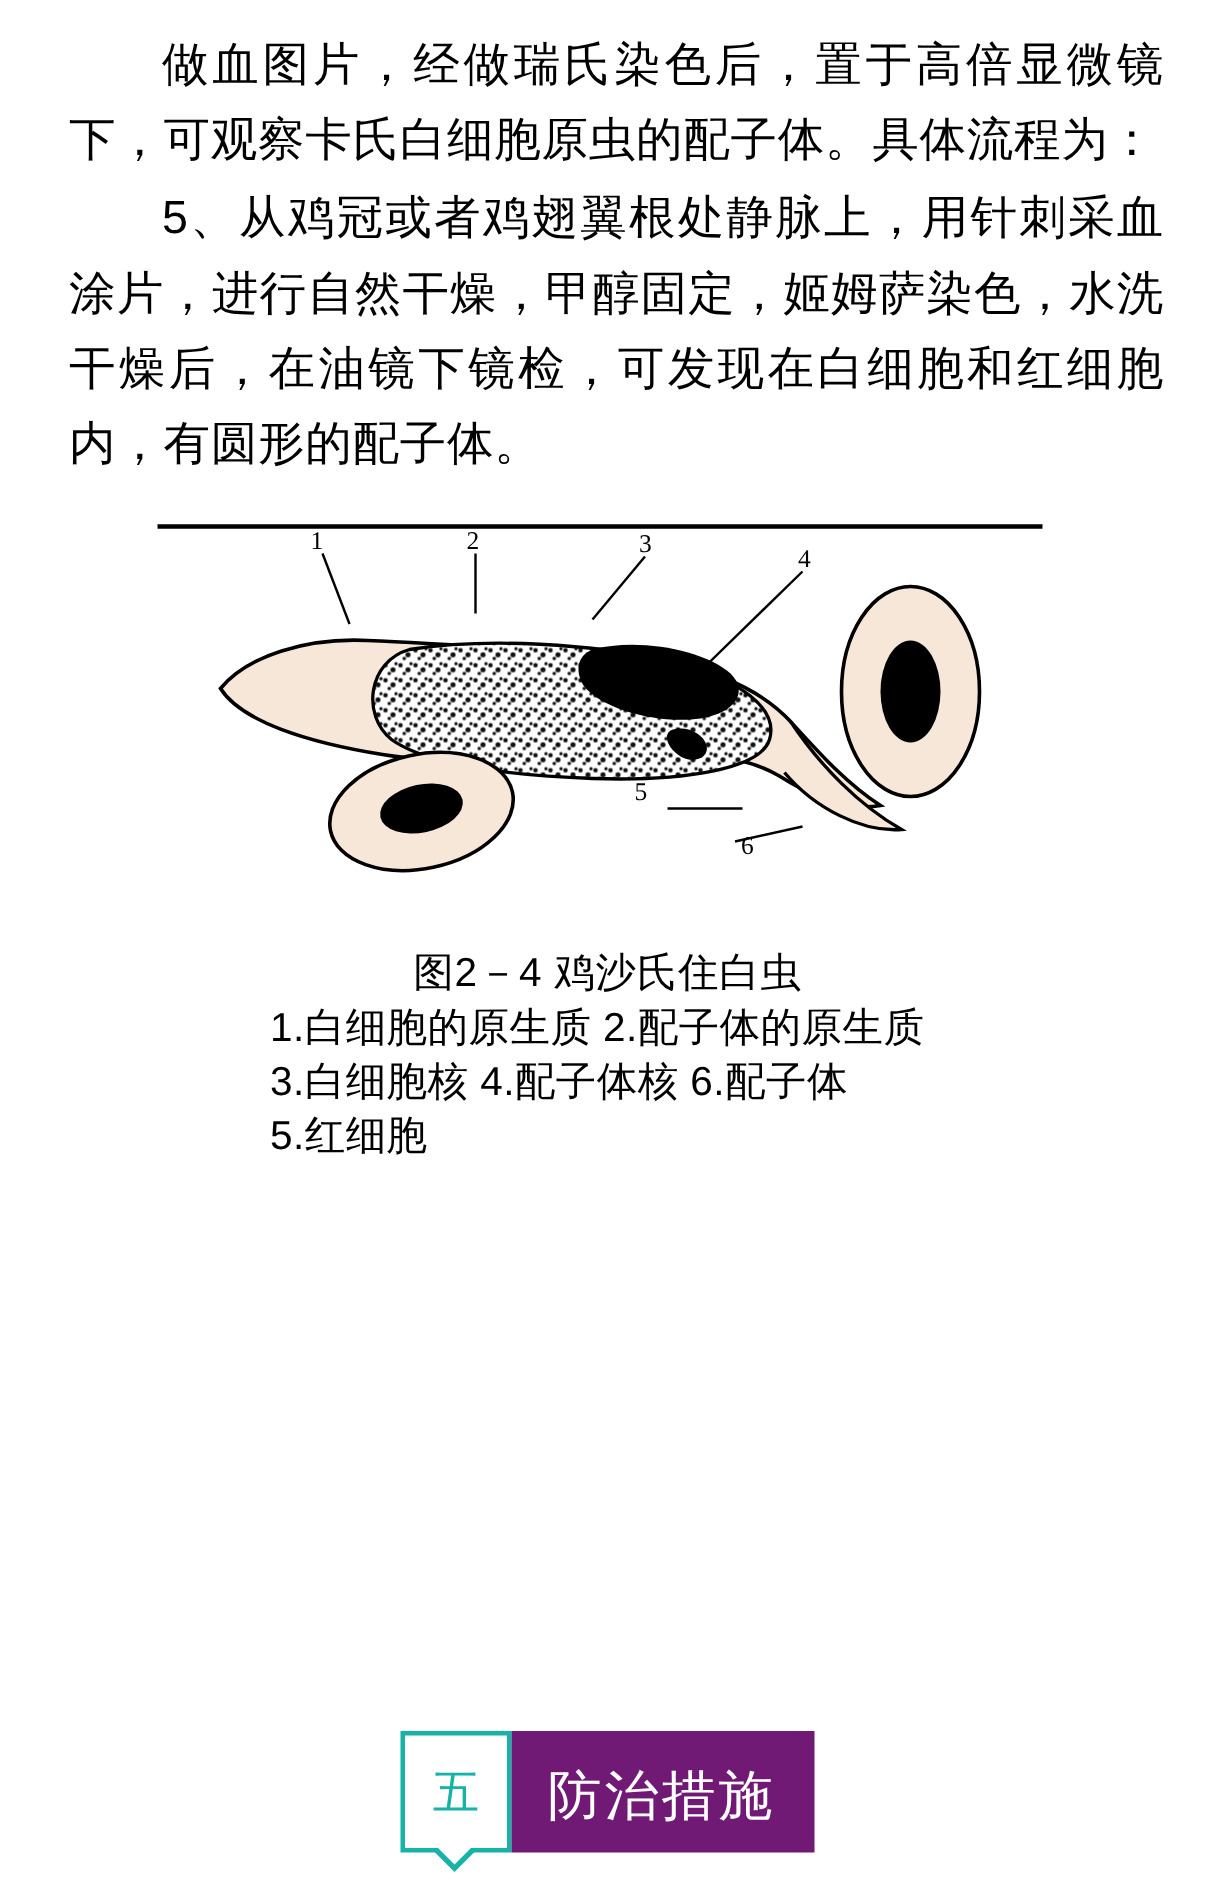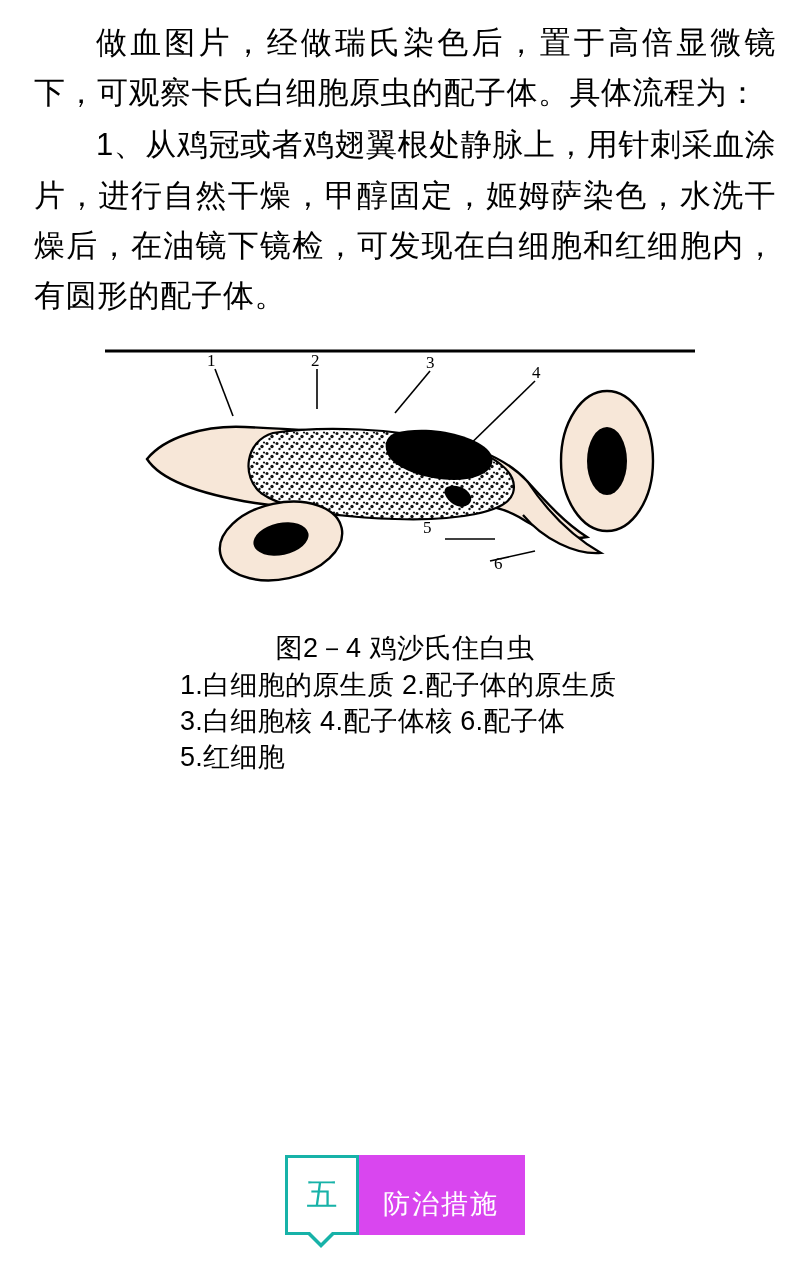--- a/index.html
+++ b/index.html
@@ -21,21 +21,21 @@
     height: 1267px;
     box-sizing: border-box;
     padding: 18px 34px 0 34px;
   }
   .para {
     font-size: 31px;
     line-height: 1.62;
     text-align: justify;
     text-justify: inter-ideograph;
     letter-spacing: 0.5px;
-    margin: 0 0 2px 0;
+    margin: 0 0 2px 12px;
     text-indent: 62px;
   }
   .figure-block {
     margin-top: 20px;
     width: 100%;
     display: flex;
     flex-direction: column;
     align-items: center;
   }
   .figure-svg-wrap {
@@ -76,24 +76,24 @@
     color: #17b2a8;
     background: #ffffff;
     font-size: 31px;
     width: 74px;
     display: flex;
     align-items: center;
     justify-content: center;
     box-sizing: border-box;
   }
   .banner-label {
-    background: #d946ef;
+    background: #701a75;
     color: #ffffff;
-    font-size: 27px;
-    padding: 31px 26px 13px 24px;
+    font-size: 36px;
+    padding: 19px 26px 13px 24px;
     display: flex;
     align-items: center;
     letter-spacing: 2px;
   }
   .banner-tail {
     position: absolute;
     bottom: -13px;
     left: 22px;
     width: 0;
     height: 0;
@@ -111,21 +111,21 @@
     border-right: 11px solid transparent;
     border-top: 11px solid #ffffff;
   }
 </style>
 </head>
 <body>
 
 <div class="page">
 
   <p class="para">做血图片，经做瑞氏染色后，置于高倍显微镜下，可观察卡氏白细胞原虫的配子体。具体流程为：</p>
-  <p class="para">1、从鸡冠或者鸡翅翼根处静脉上，用针刺采血涂片，进行自然干燥，甲醇固定，姬姆萨染色，水洗干燥后，在油镜下镜检，可发现在白细胞和红细胞内，有圆形的配子体。</p>
+  <p class="para">5、从鸡冠或者鸡翅翼根处静脉上，用针刺采血涂片，进行自然干燥，甲醇固定，姬姆萨染色，水洗干燥后，在油镜下镜检，可发现在白细胞和红细胞内，有圆形的配子体。</p>
 
   <div class="figure-block">
     <div class="figure-svg-wrap">
       <svg viewBox="0 0 620 280" width="620" height="280" xmlns="http://www.w3.org/2000/svg">
         <defs>
           <pattern id="granules" width="10" height="10" patternUnits="userSpaceOnUse">
             <rect width="10" height="10" fill="#ffffff"></rect>
             <circle cx="2" cy="2.5" r="1.5" fill="#111"></circle>
             <circle cx="7" cy="5.5" r="1.7" fill="#111"></circle>
             <circle cx="4.5" cy="8" r="1.2" fill="#111"></circle>

